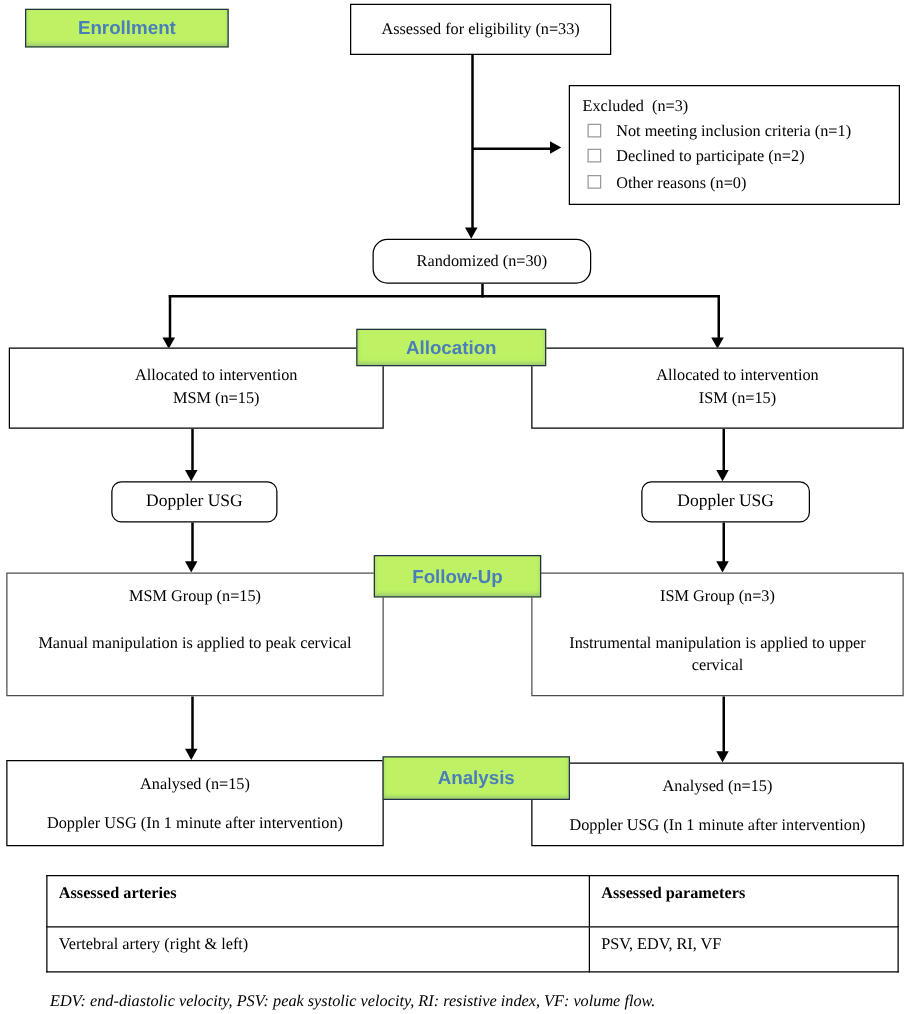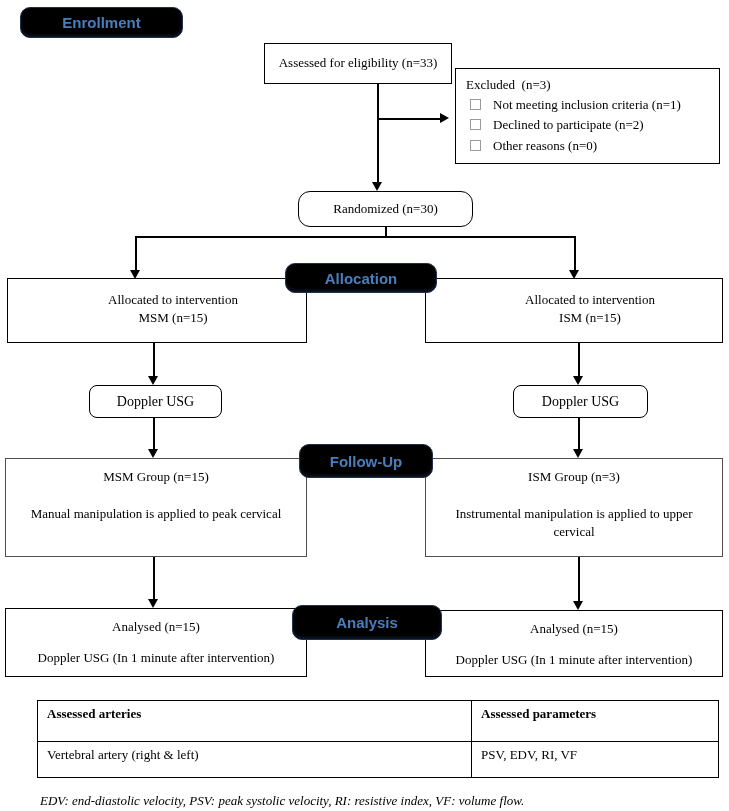--- a/index.html
+++ b/index.html
@@ -9,21 +9,21 @@
   }
   .box{
     position:absolute;background:#fff;border:1px solid #000;
     font-size:13px;line-height:1.4;text-align:center;box-sizing:border-box;z-index:2;
   }
   .box.center{display:flex;align-items:center;justify-content:center;}
   .soft{border-color:#4f4f4f;}
   .rounded{border-radius:8px;border-width:1.5px;font-size:14px;}
   .stage{
     position:absolute;box-sizing:border-box;z-index:6;
-    background:#000000;border:1.6px solid #22304b;border-radius:10px;
+    background:#bef264;border:1.6px solid #22304b;border-radius:0;
     color:#4a7ebb;font-family:"Liberation Sans", sans-serif;font-weight:bold;font-size:15px;
     display:flex;align-items:center;justify-content:center;
     box-shadow:inset 0 -2px 3px rgba(60,90,150,.25);
   }
   .vline{position:absolute;width:1.5px;background:#000;z-index:1;}
   .hline{position:absolute;height:1.5px;background:#000;z-index:1;}
   .ah-down{position:absolute;width:0;height:0;border-left:5px solid transparent;border-right:5px solid transparent;border-top:9px solid #000;z-index:1;}
   .ah-right{position:absolute;width:0;height:0;border-top:5px solid transparent;border-bottom:5px solid transparent;border-left:9px solid #000;z-index:1;}
   .excluded{padding:7px 10px 0 10px;text-align:left;}
   .excluded-title{white-space:pre-wrap;}
@@ -50,21 +50,21 @@
 </style>
 </head>
 <body>
 
 <div id="figure">
 
   <div class="stage" style="left:20px;top:7px;width:163px;height:31px;">
     <span>Enrollment</span>
   </div>
 
-  <div class="box center" style="left:264px;top:3px;width:188px;height:41px;margin-top:40px;">
+  <div class="box center" style="left:280px;top:3px;width:209px;height:41px;">
     <span>Assessed for eligibility (n=33)</span>
   </div>
 
   <div class="vline" style="left:377px;top:44px;height:139px;"></div>
   <div class="ah-down" style="left:372px;top:182px;"></div>
 
   <div class="hline" style="left:378px;top:118px;width:62px;"></div>
   <div class="ah-right" style="left:440px;top:113px;"></div>
 
   <div class="box excluded" style="left:455px;top:68px;width:265px;height:96px;">
@@ -141,21 +141,21 @@
   <div class="ah-down" style="left:573px;top:601px;"></div>
 
   <div class="box" style="left:5px;top:608px;width:302px;height:69px;">
     <div class="grp-title">Analysed (n=15)</div>
     <div class="an-desc">Doppler USG (In 1 minute after intervention)</div>
   </div>
   <div class="box" style="left:425px;top:610px;width:298px;height:67px;">
     <div class="grp-title">Analysed (n=15)</div>
     <div class="an-desc">Doppler USG (In 1 minute after intervention)</div>
   </div>
-  <div class="stage" style="left:292px;top:605px;width:150px;height:35px;">
+  <div class="stage" style="left:306px;top:605px;width:150px;height:35px;">
     <span>Analysis</span>
   </div>
 
   <table class="assess">
     <tbody>
       <tr>
         <th class="col-a">Assessed arteries</th>
         <th class="col-b">Assessed parameters</th>
       </tr>
       <tr>

